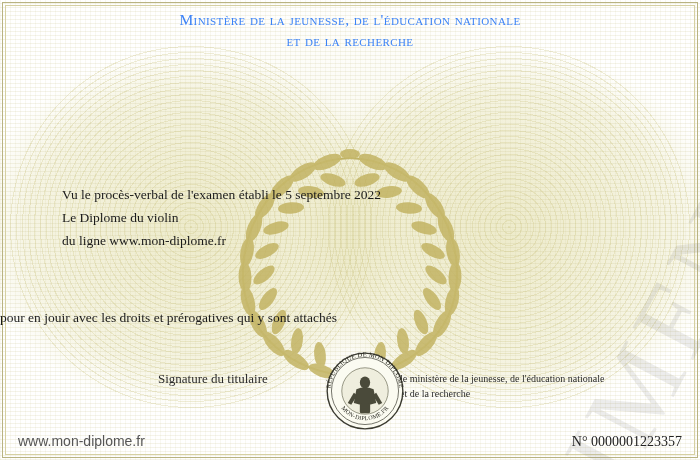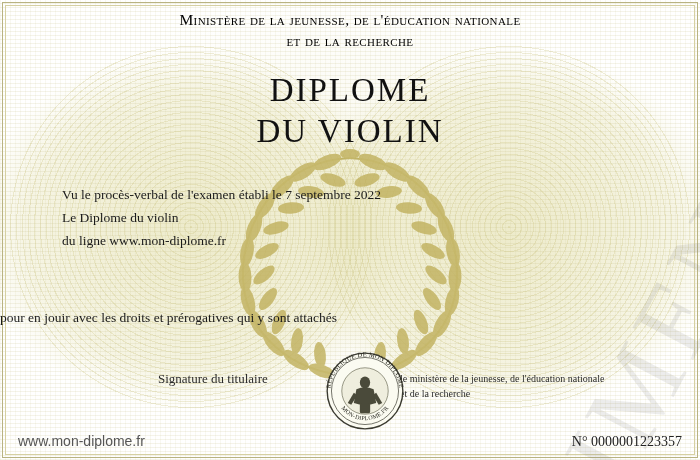--- a/index.html
+++ b/index.html
@@ -88,21 +88,21 @@
   .ministry {
     position: absolute;
     top: 10px;
     left: 0;
     right: 0;
     text-align: center;
     font-variant: small-caps;
     font-size: 15.5px;
     letter-spacing: 0.4px;
     line-height: 1.35;
-    color: #000000;
+    color: #3b82f6;
   }
 
   .title {
     position: absolute;
     top: 70px;
     left: 0;
     right: 0;
     text-align: center;
     font-size: 33px;
     line-height: 1.25;
@@ -249,27 +249,23 @@
 
       <ellipse cx="135" cy="16" rx="10" ry="5"></ellipse>
     </g>
   </svg>
 
   <div class="ministry">
     <div>Ministère de la jeunesse, de l'éducation nationale</div>
     <div>et de la recherche</div>
   </div>
 
-  <div class="title">
-    <span>DIPLOME</span>
-    <span class="line2">DU VIOLIN</span>
-  </div>
 
   <div class="body-text">
-    <span class="ln">Vu le procès-verbal de l'examen établi le 7 septembre 2022</span>
+    <span class="ln">Vu le procès-verbal de l'examen établi le 5 septembre 2022</span>
     <span class="ln">Le Diplome du violin</span>
     <span class="ln">du ligne www.mon-diplome.fr</span>
   </div>
 
   <div class="enjoy">pour en jouir avec les droits et prérogatives qui y sont attachés</div>
 
   <div class="sig-left">Signature du titulaire</div>
 
   <div class="sig-right">
     <div>le ministère de la jeunesse, de l'éducation nationale</div>

